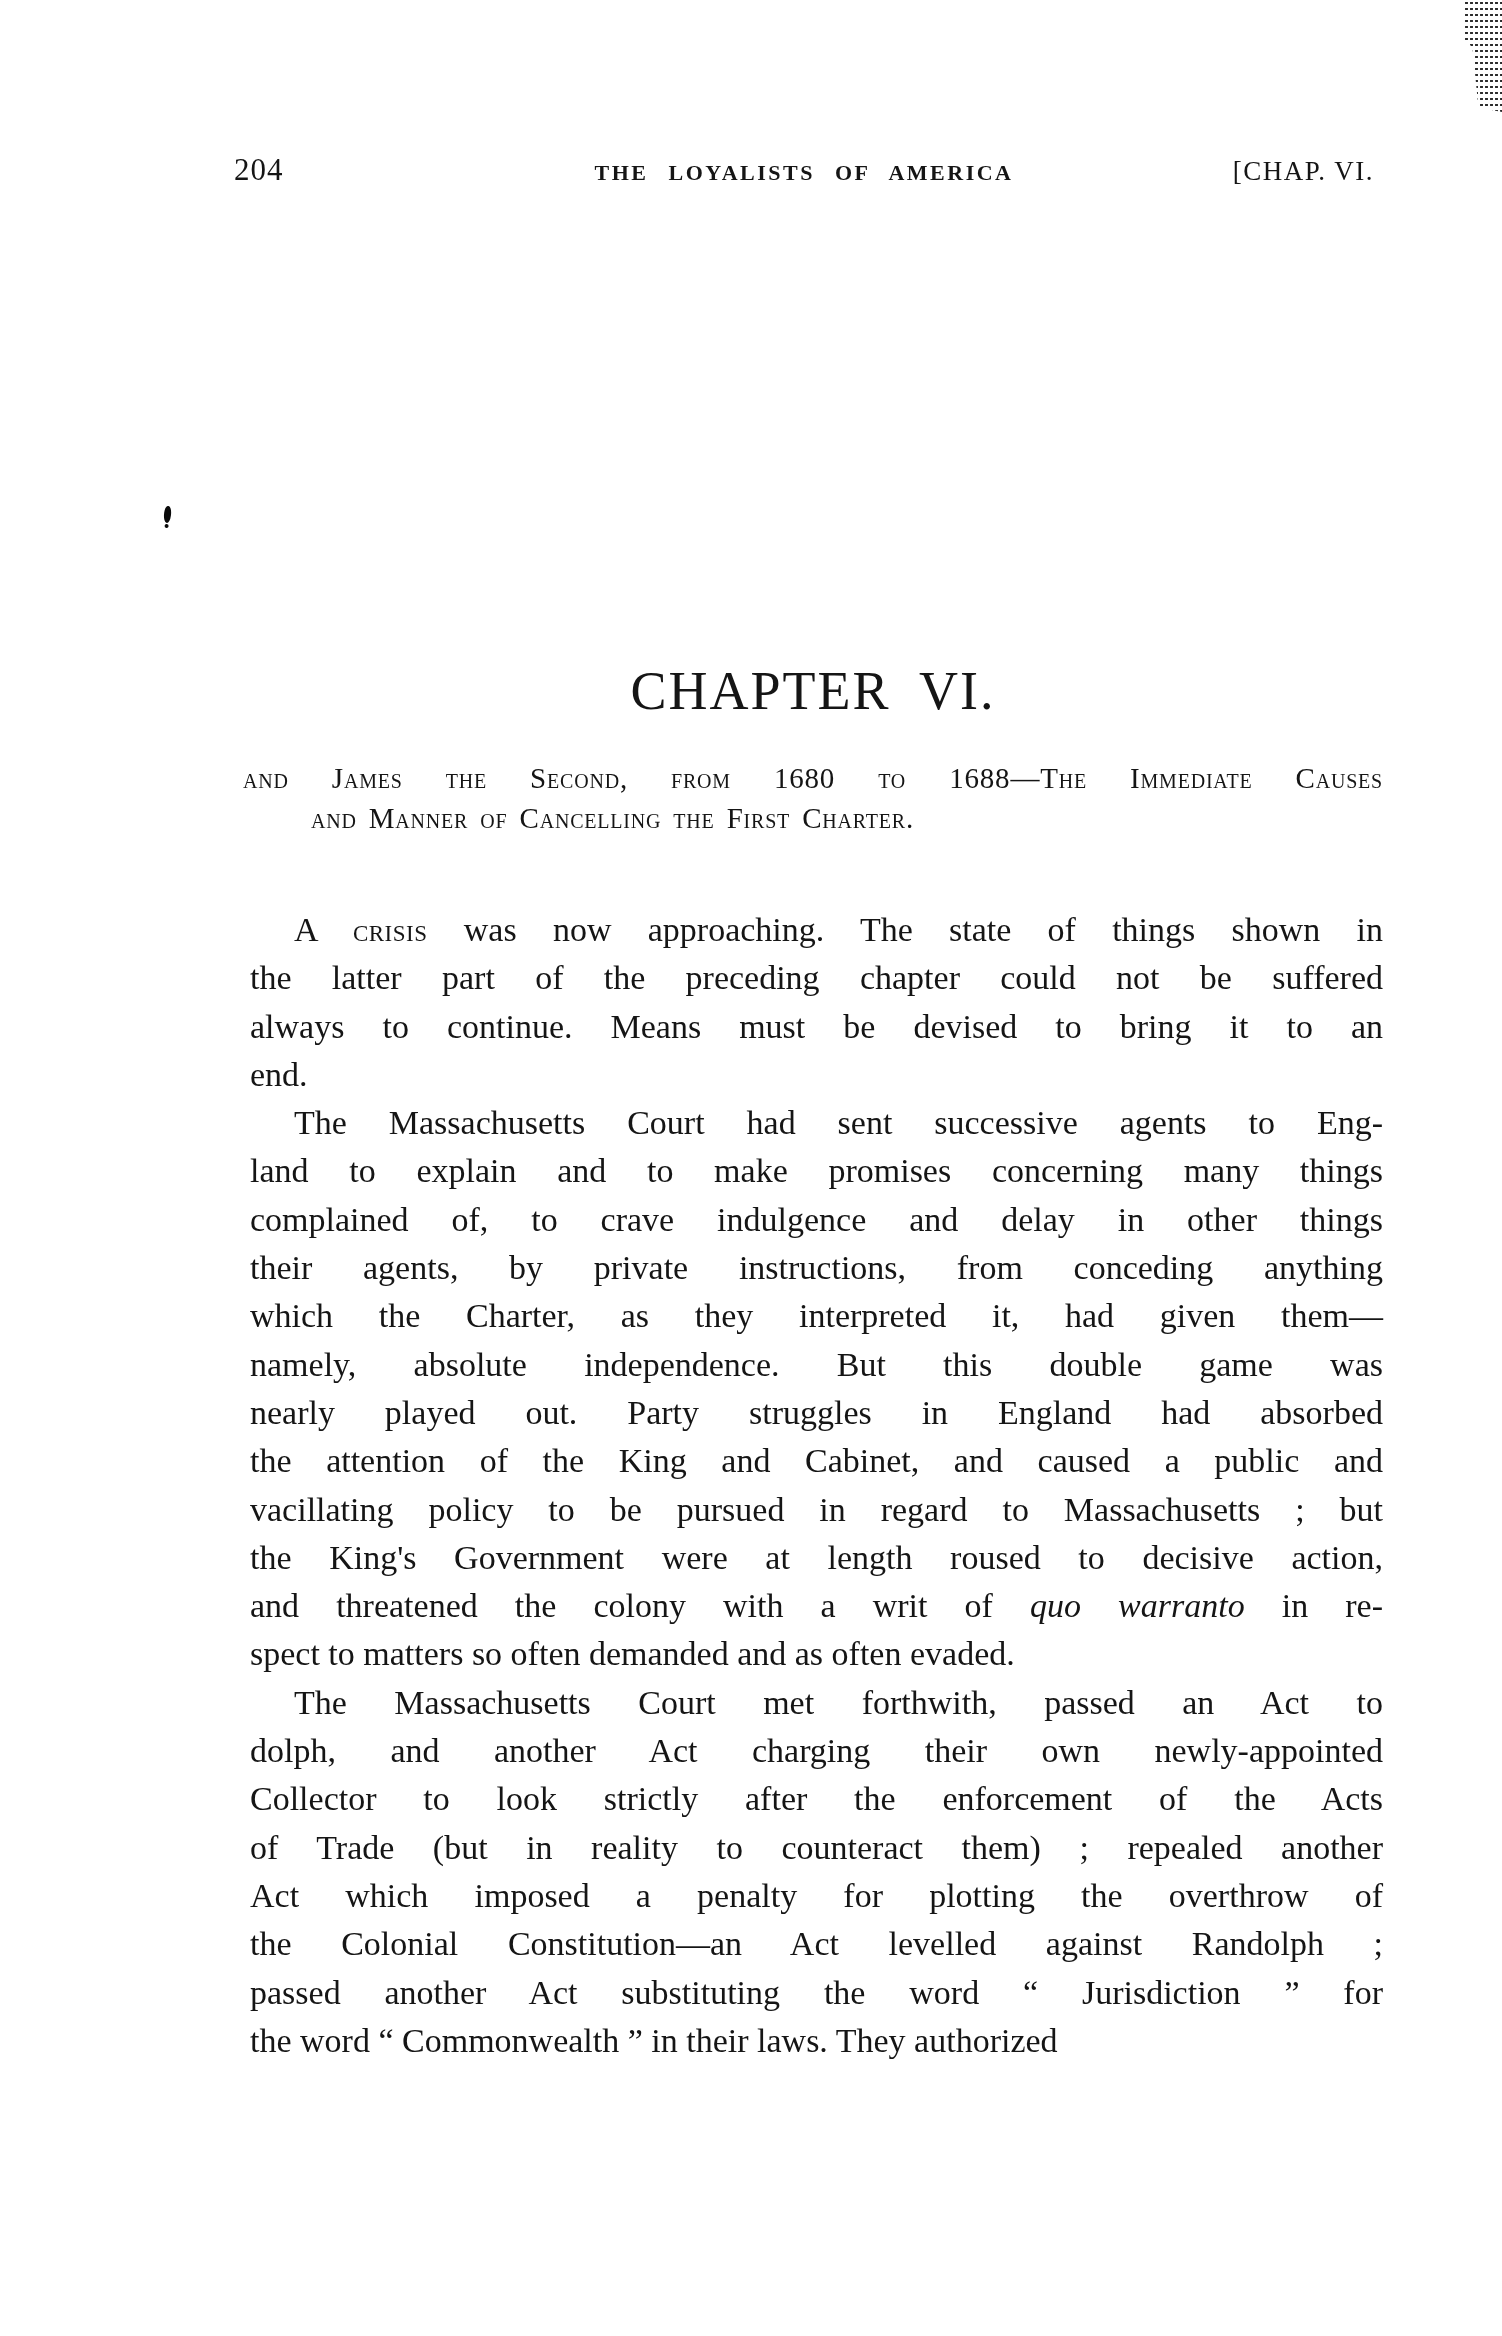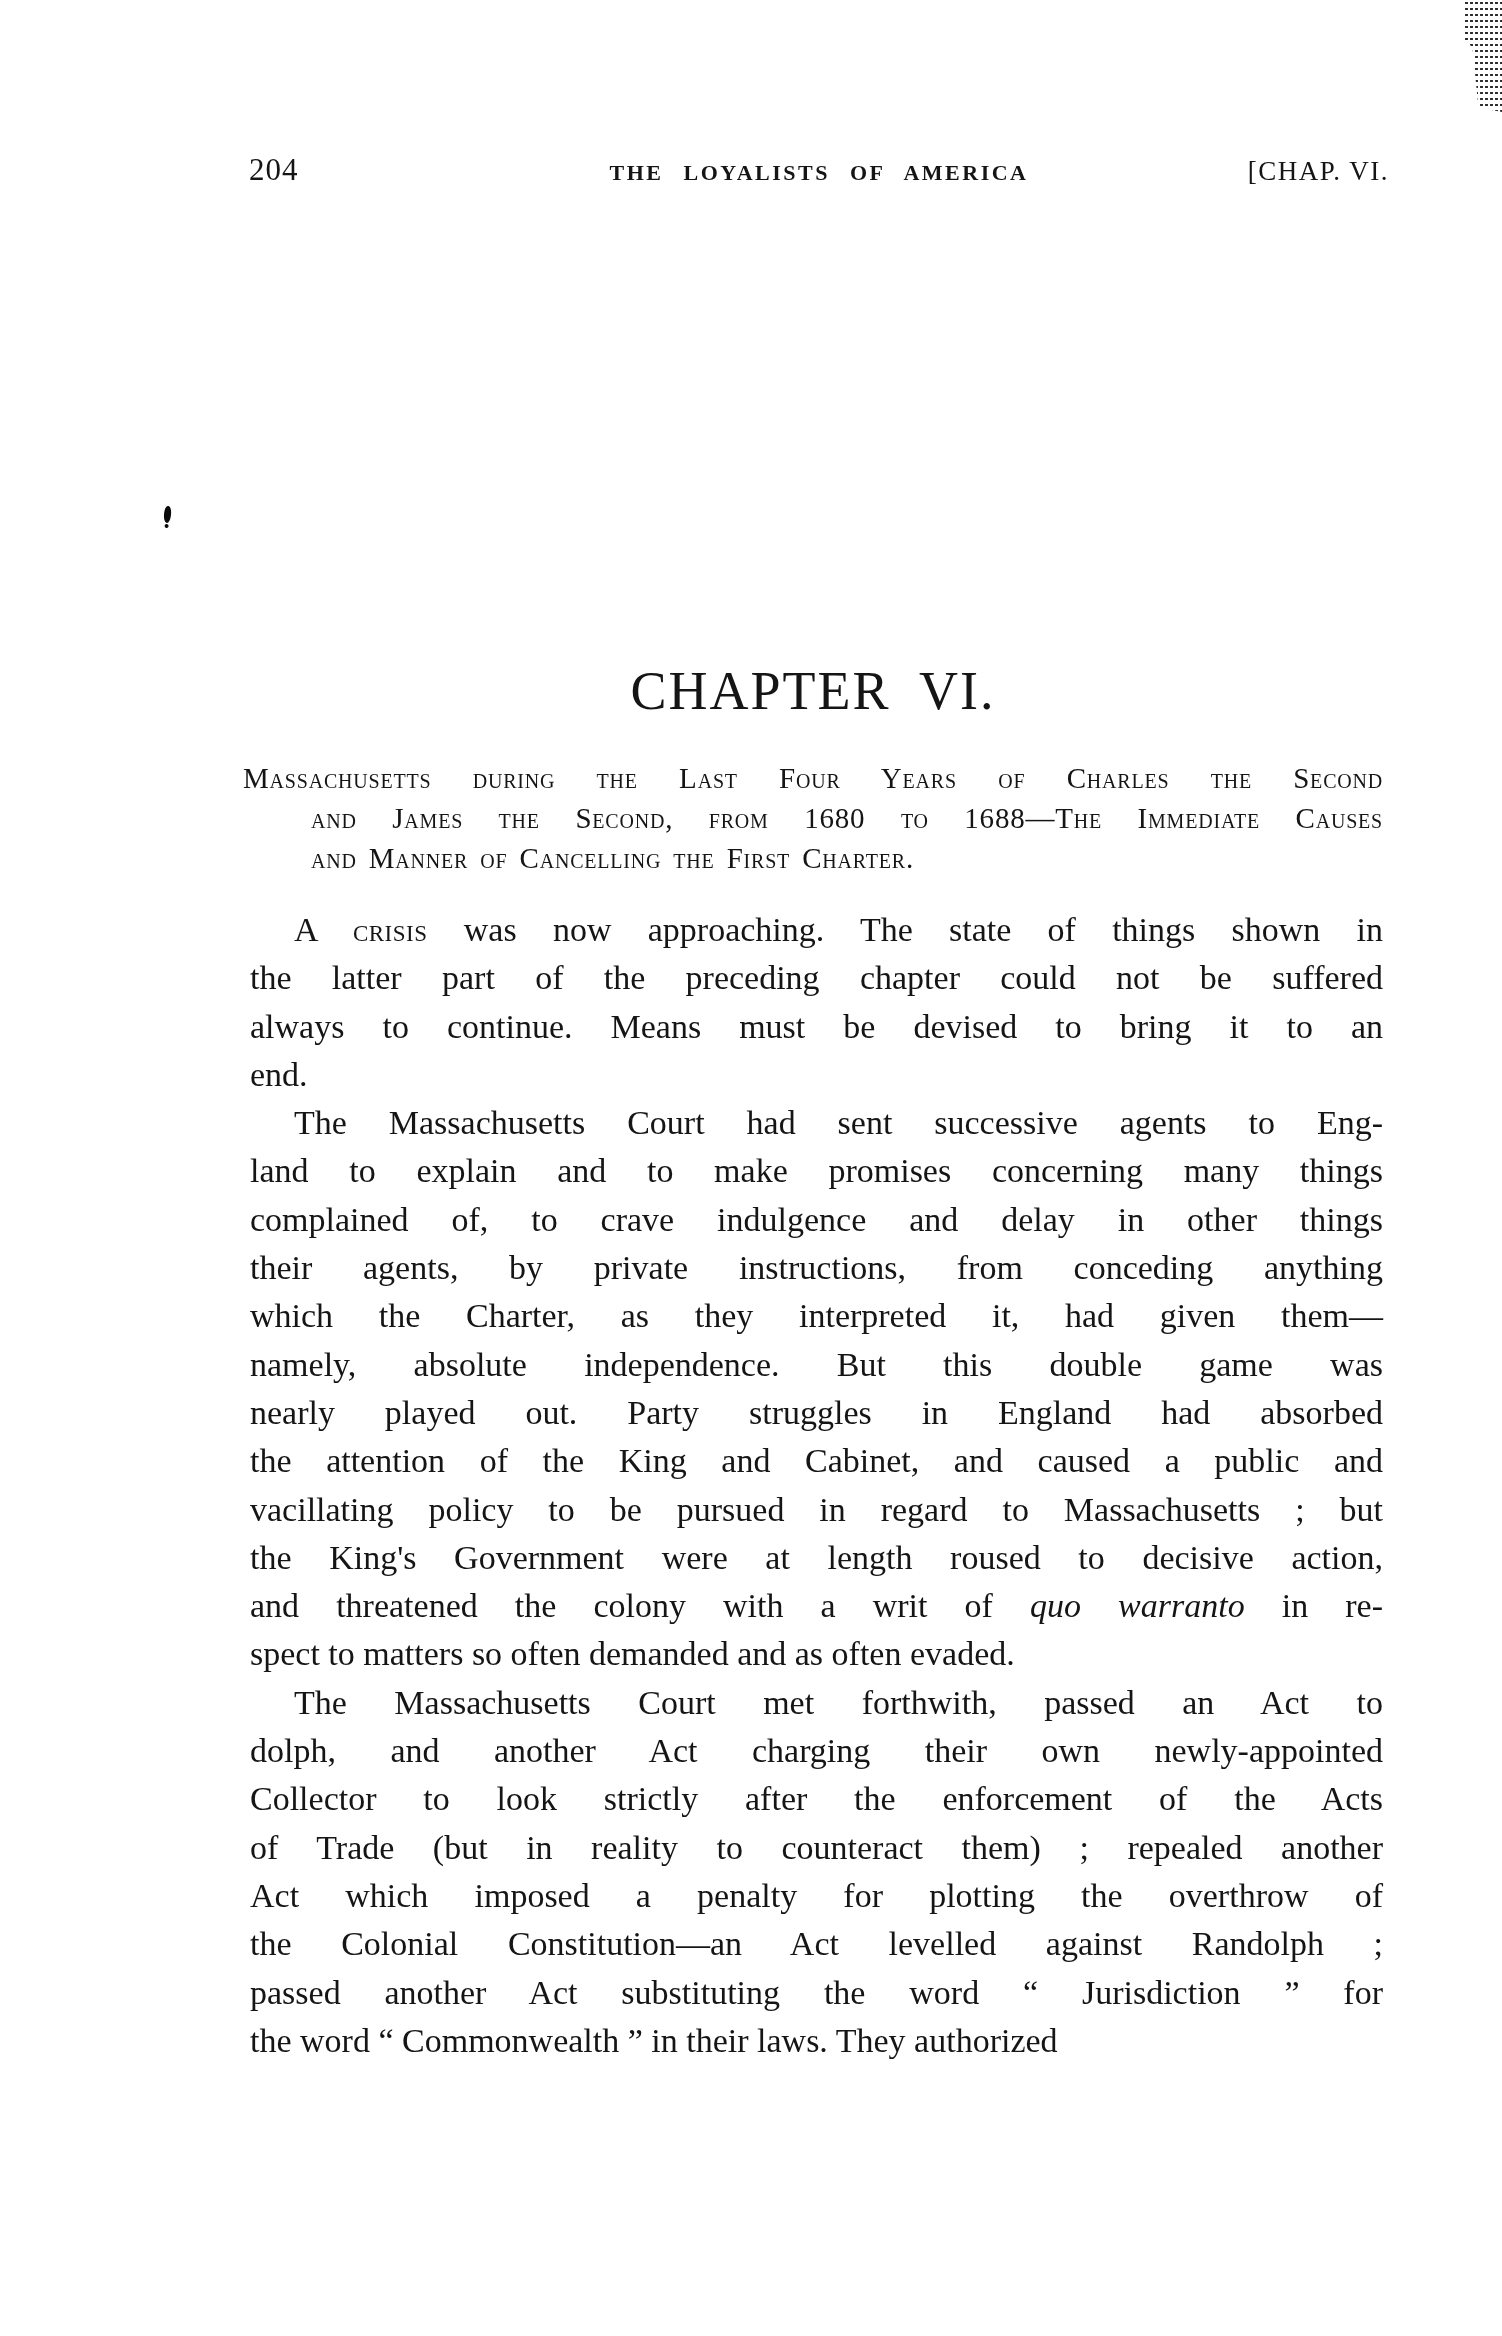--- a/index.html
+++ b/index.html
@@ -10,21 +10,21 @@
     background: #ffffff;
     font-family: "Liberation Serif", serif;
     color: #151515;
     overflow: hidden;
   }
 
   
   .header {
     position: absolute;
     top: 108px;
-    left: 249px;
+    left: 234px;
     width: 1140px;
     display: flex;
     align-items: baseline;
     justify-content: space-between;
   }
   .page-number {
     width: 220px;
     text-align: left;
     font-size: 31px;
     letter-spacing: 1px;
@@ -133,21 +133,20 @@
 
   <div class="header">
     <span class="page-number">204</span>
     <span class="running-title">THE LOYALISTS OF AMERICA</span>
     <span class="chapter-ref">[CHAP. VI.</span>
   </div>
 
   <h1 class="chapter-title">CHAPTER VI.</h1>
 
   <div class="summary" id="summary">
-      <div class="sline">Massachusetts during the Last Four Years of Charles the Second</div>
       <div class="sline">and James the Second, from 1680 to 1688—The Immediate Causes</div>
       <div class="sline last">and Manner of Cancelling the First Charter.</div>
     </div>
 
   <div class="body-text" id="body-text">
       <div class="para">
         <div class="bline first"><span>A </span><span class="sc">crisis</span><span> was now approaching.  The state of things shown in</span></div>
         <div class="bline"><span>the latter part of the preceding chapter could not be suffered</span></div>
         <div class="bline"><span>always to continue.  Means must be devised to bring it to an</span></div>
         <div class="bline last"><span>end.</span></div>

